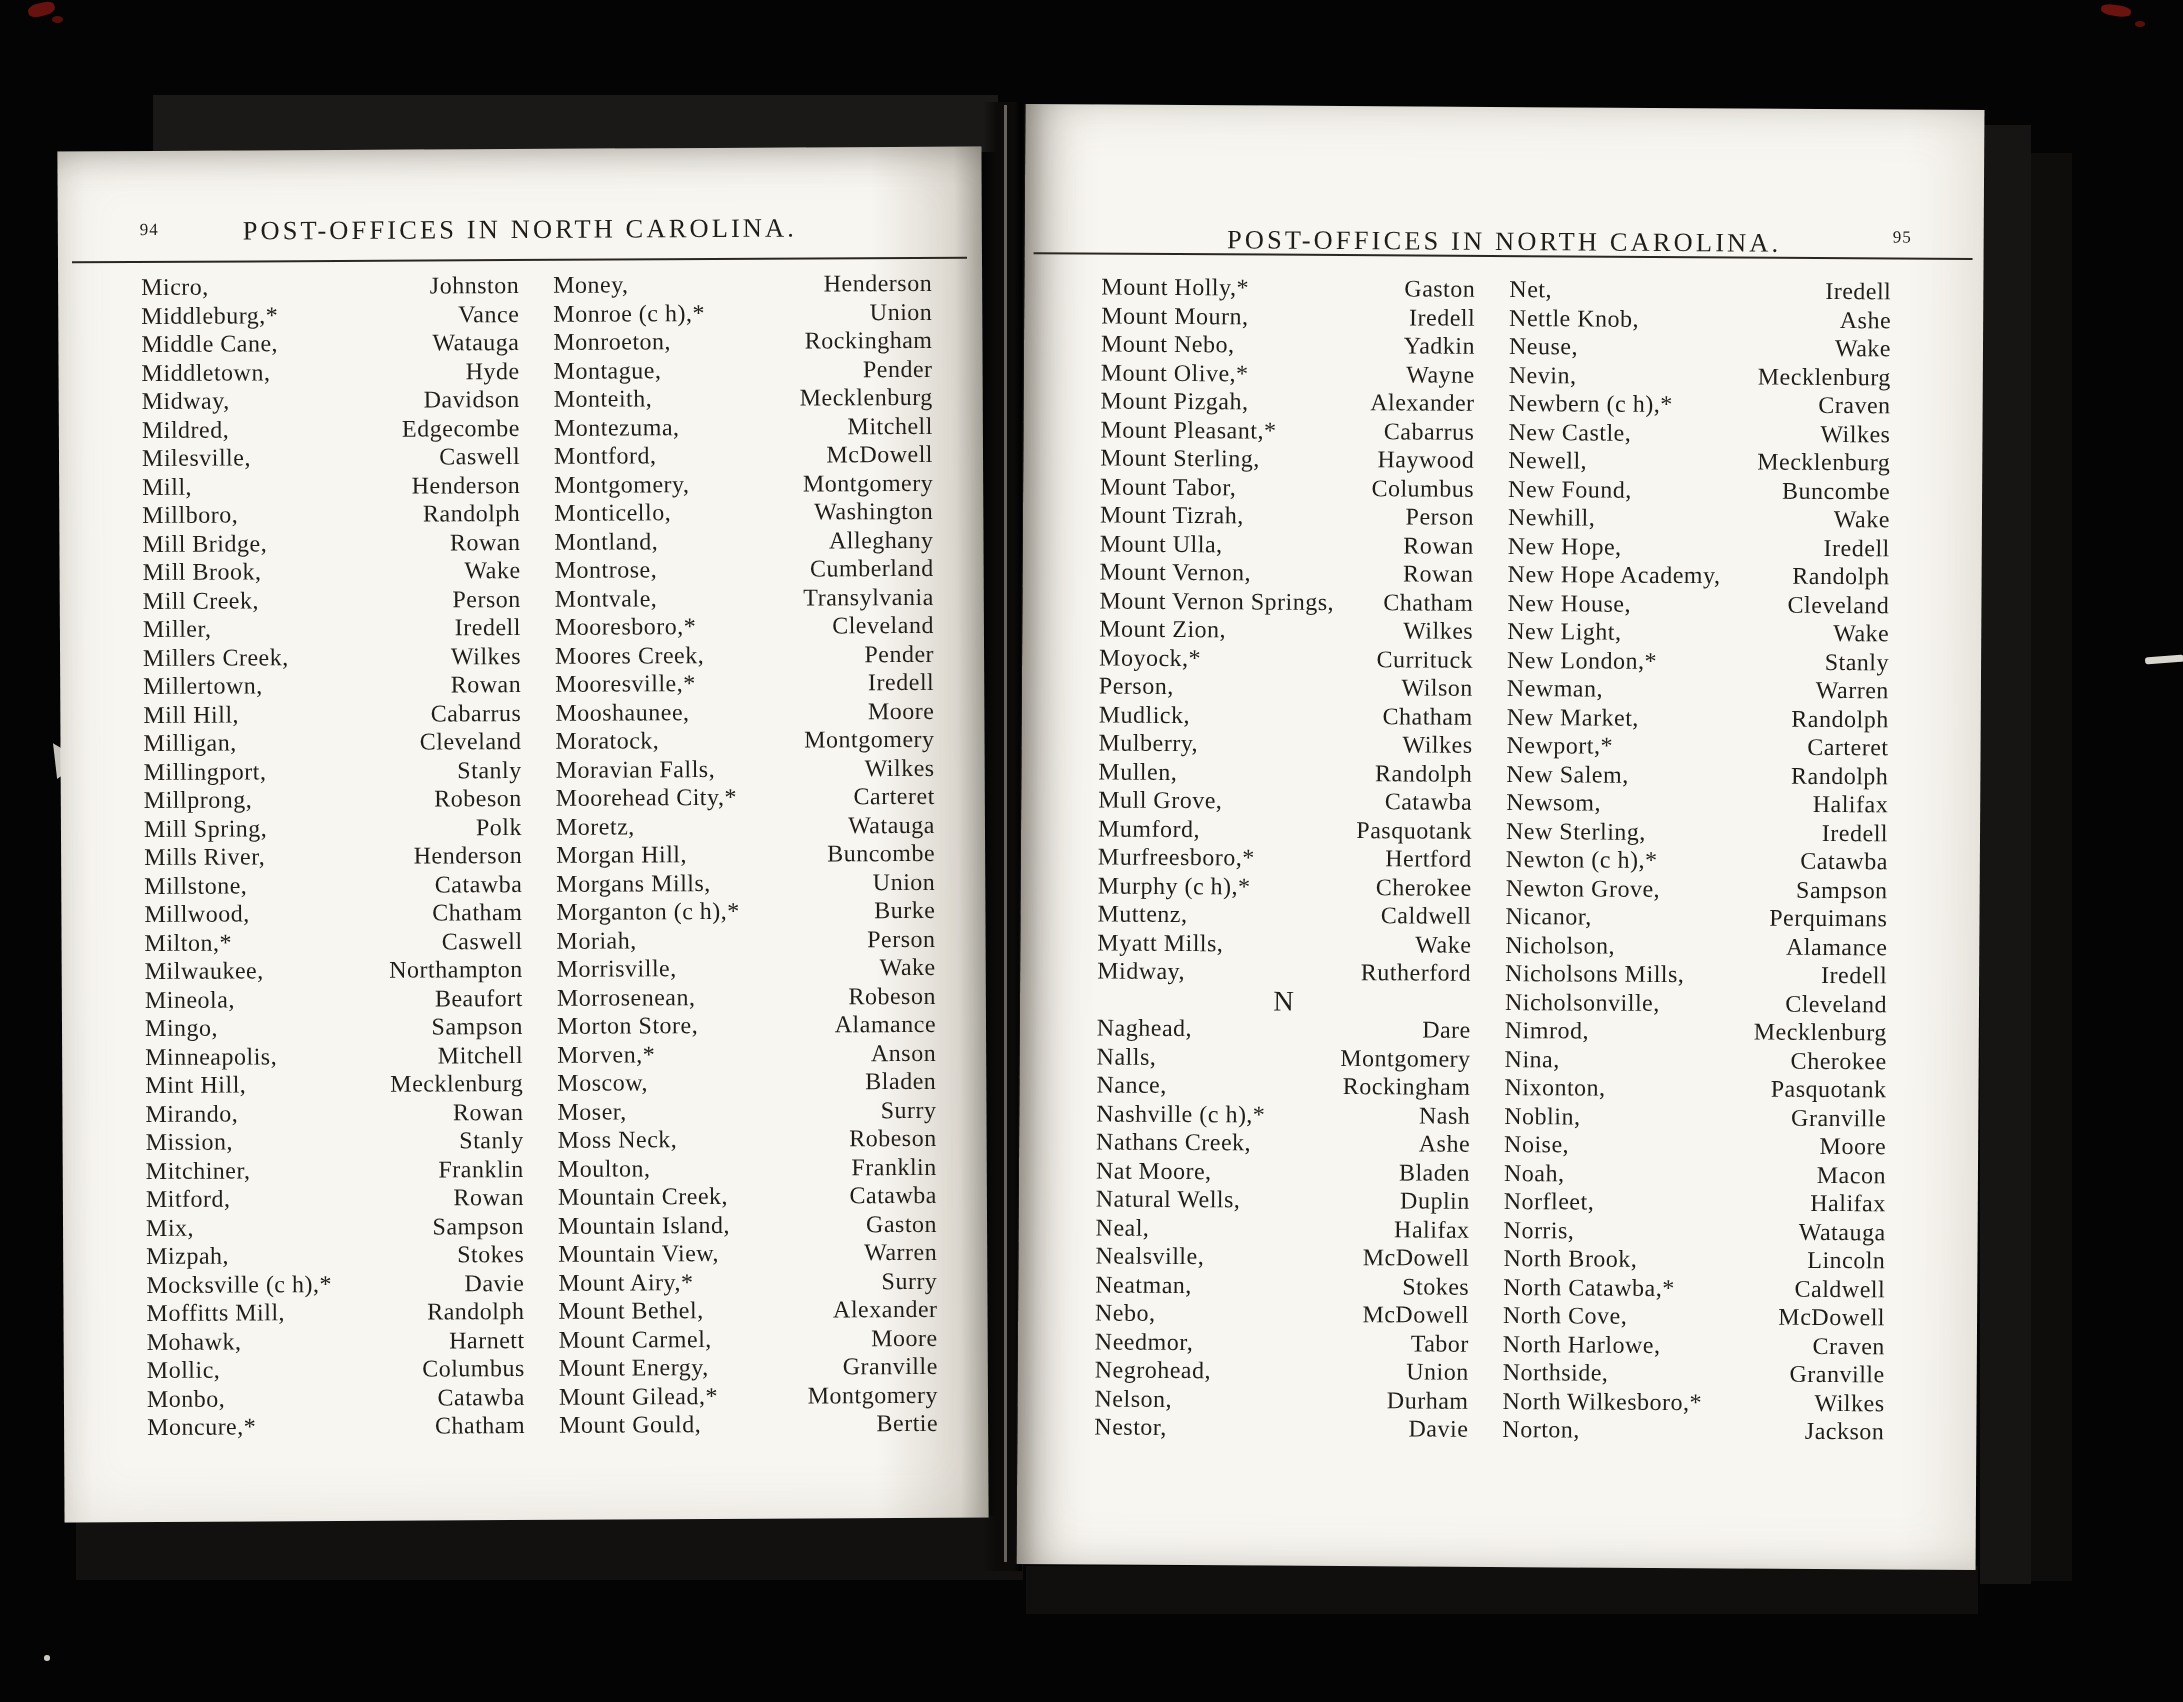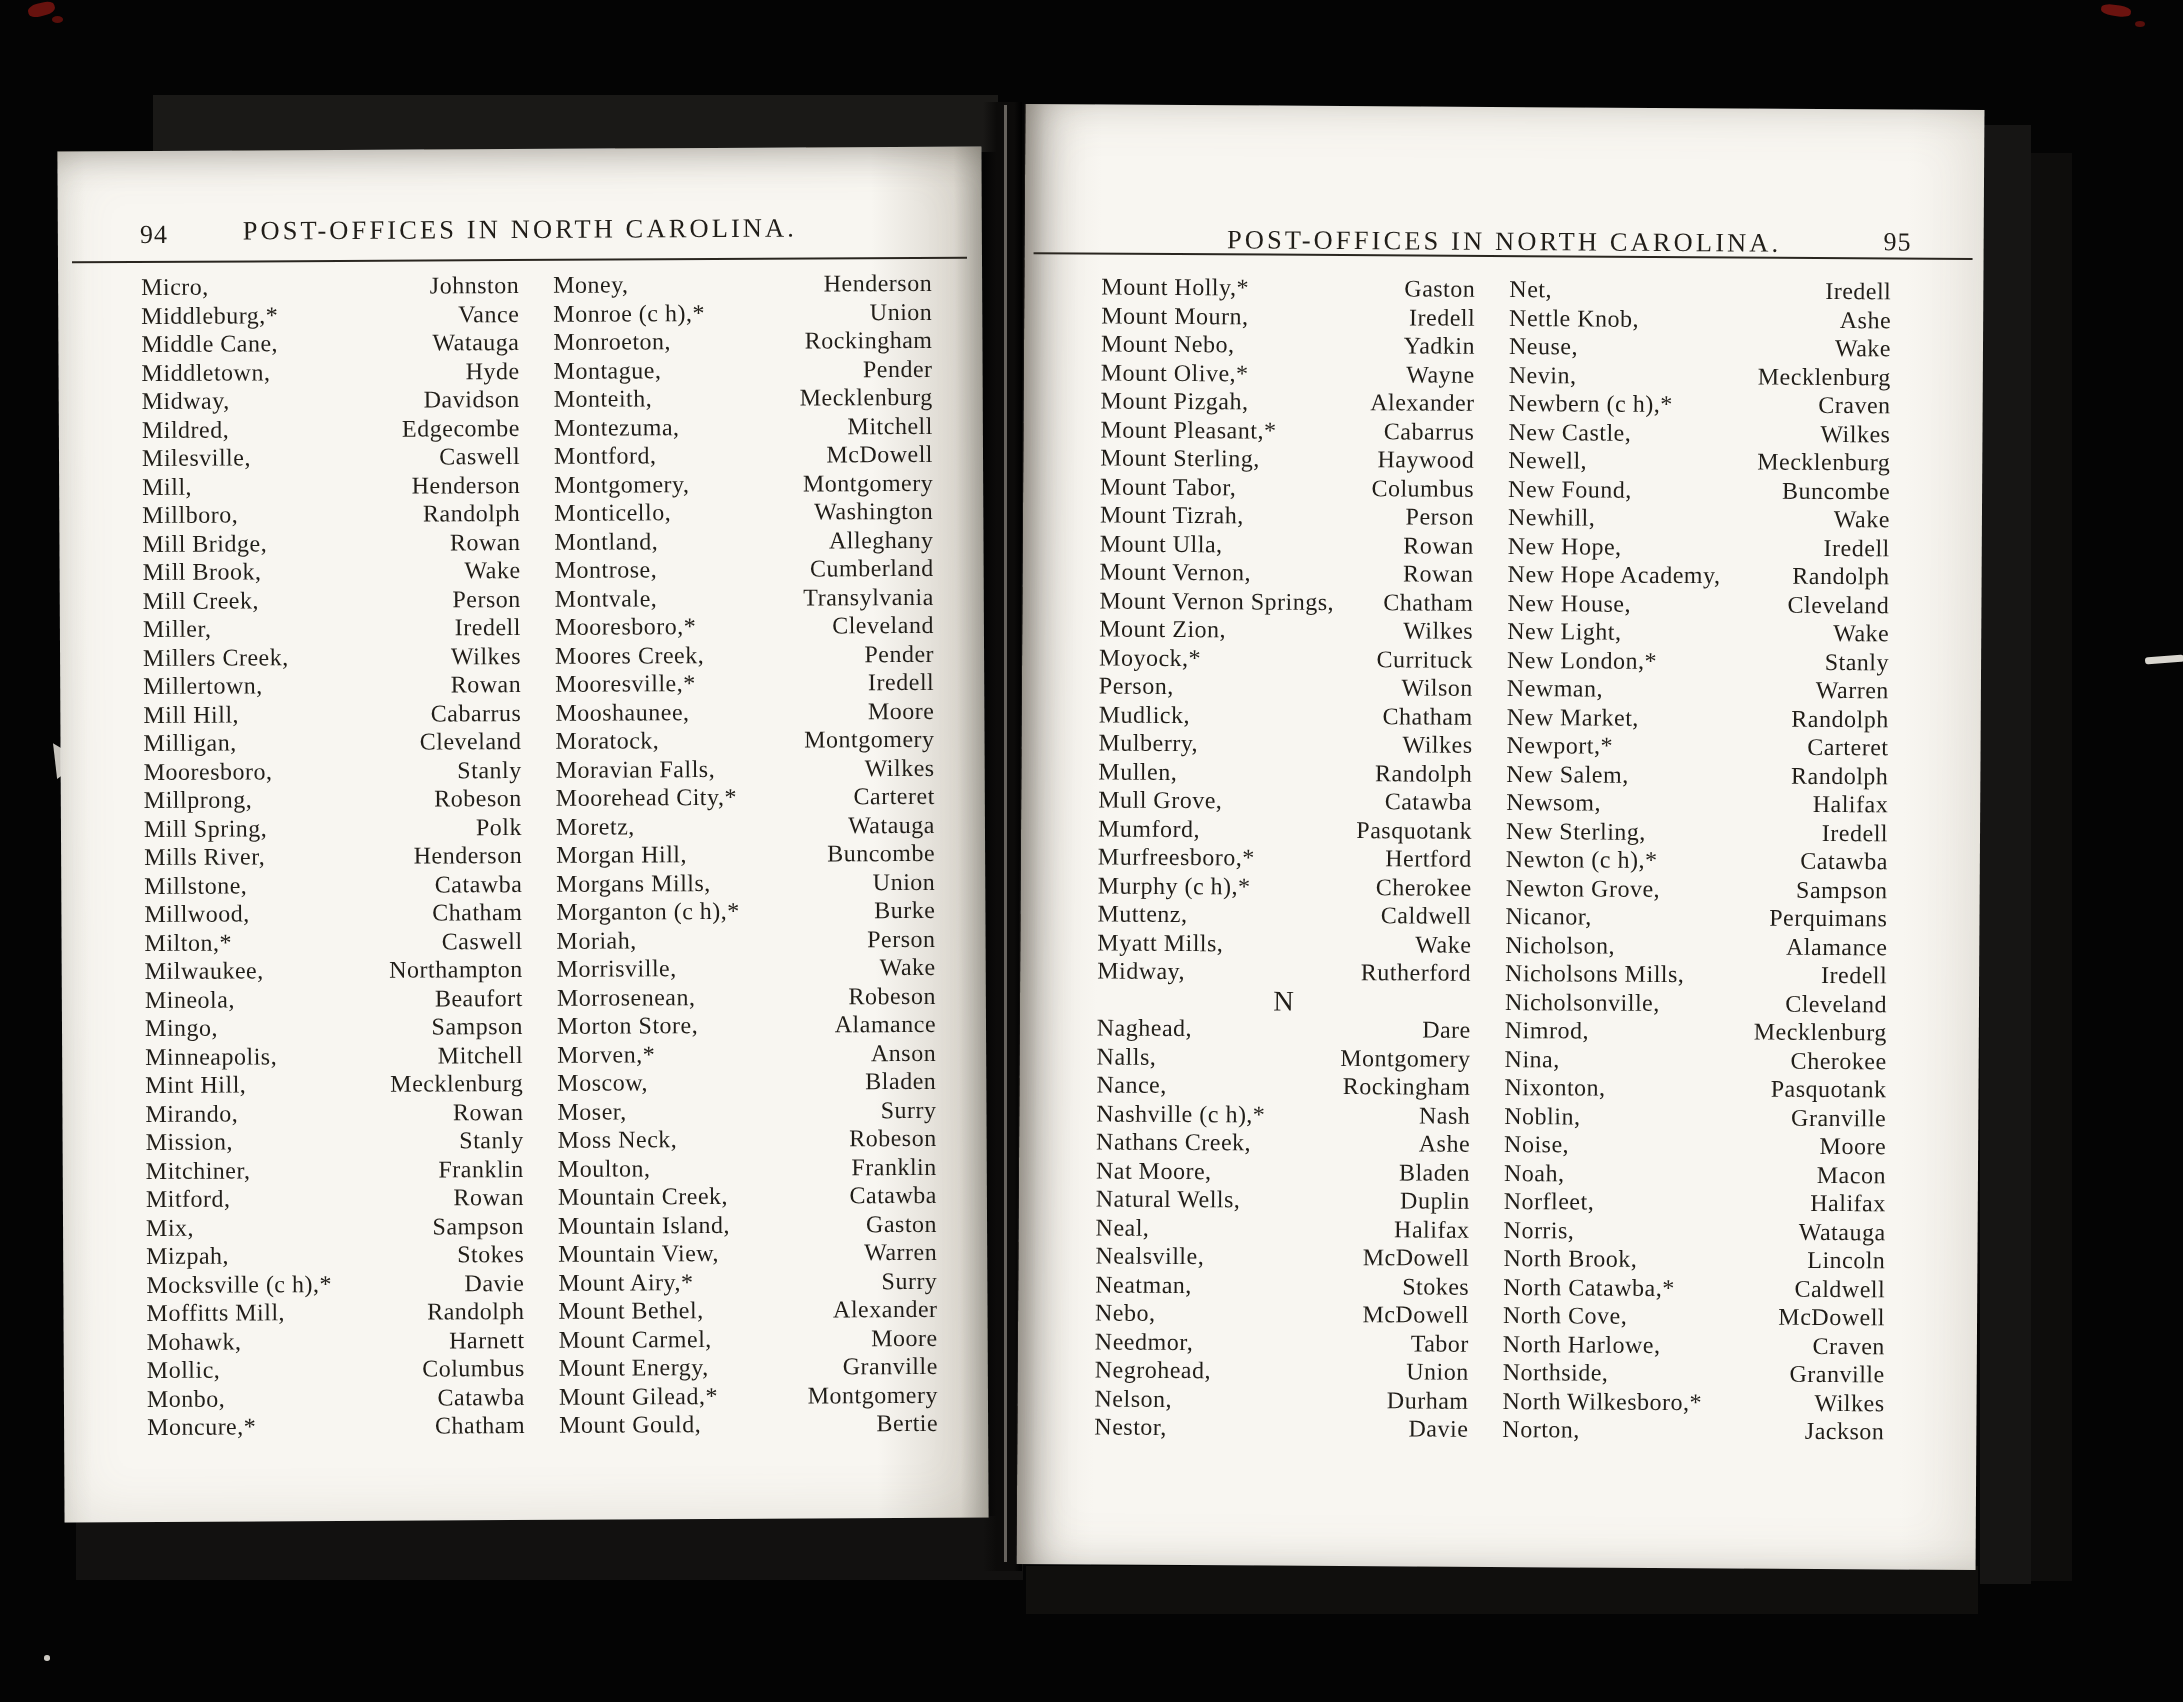--- a/index.html
+++ b/index.html
@@ -16,21 +16,21 @@
     box-shadow: inset 0 0 56px rgba(115,105,88,.16), inset 0 28px 36px -28px rgba(70,65,55,.45);
     transform:rotate(-0.3deg);
   }
   .page-right {
     left:1020px; top:107px; width:959px; height:1460px;
     background:linear-gradient(90deg,#d8d4cc 0%,#efece6 2%,#f8f6f1 8%,#f8f6f1 92%,#efece6 100%);
     box-shadow: inset 0 0 56px rgba(115,105,88,.14), inset 31px 0 41px -20.4px rgba(45,40,33,.5);
     border-left:1.5px solid #141210;
     transform:rotate(0.35deg);
   }
-  .pagenum { position:absolute; font-size:26px; letter-spacing:1px; }
+  .pagenum { position:absolute; font-size:17px; letter-spacing:1px; }
   .page-left  .pagenum { left:82px; top:69px; }
   .page-right .pagenum { right:72px; top:118px; }
   .title {
     position:absolute; left:0; right:0; text-align:center;
     font-size:26.5px; letter-spacing:3.1px; white-space:nowrap;
   }
   .page-left  .title { top:65px; }
   .page-right .title { top:119px; }
   .rule { position:absolute; height:2px; background:#2a2620; }
   .page-left  .rule { left:14.3px;  right:15.3px; top:110px; }
@@ -158,21 +158,21 @@
         </div>
         <div class="row">
           <span class="po-name">Mill Hill,</span>
           <span class="county">Cabarrus</span>
         </div>
         <div class="row">
           <span class="po-name">Milligan,</span>
           <span class="county">Cleveland</span>
         </div>
         <div class="row">
-          <span class="po-name">Mooresboro,</span>
+          <span class="po-name">Millingport,</span>
           <span class="county">Stanly</span>
         </div>
         <div class="row">
           <span class="po-name">Millprong,</span>
           <span class="county">Robeson</span>
         </div>
         <div class="row">
           <span class="po-name">Mill Spring,</span>
           <span class="county">Polk</span>
         </div>

